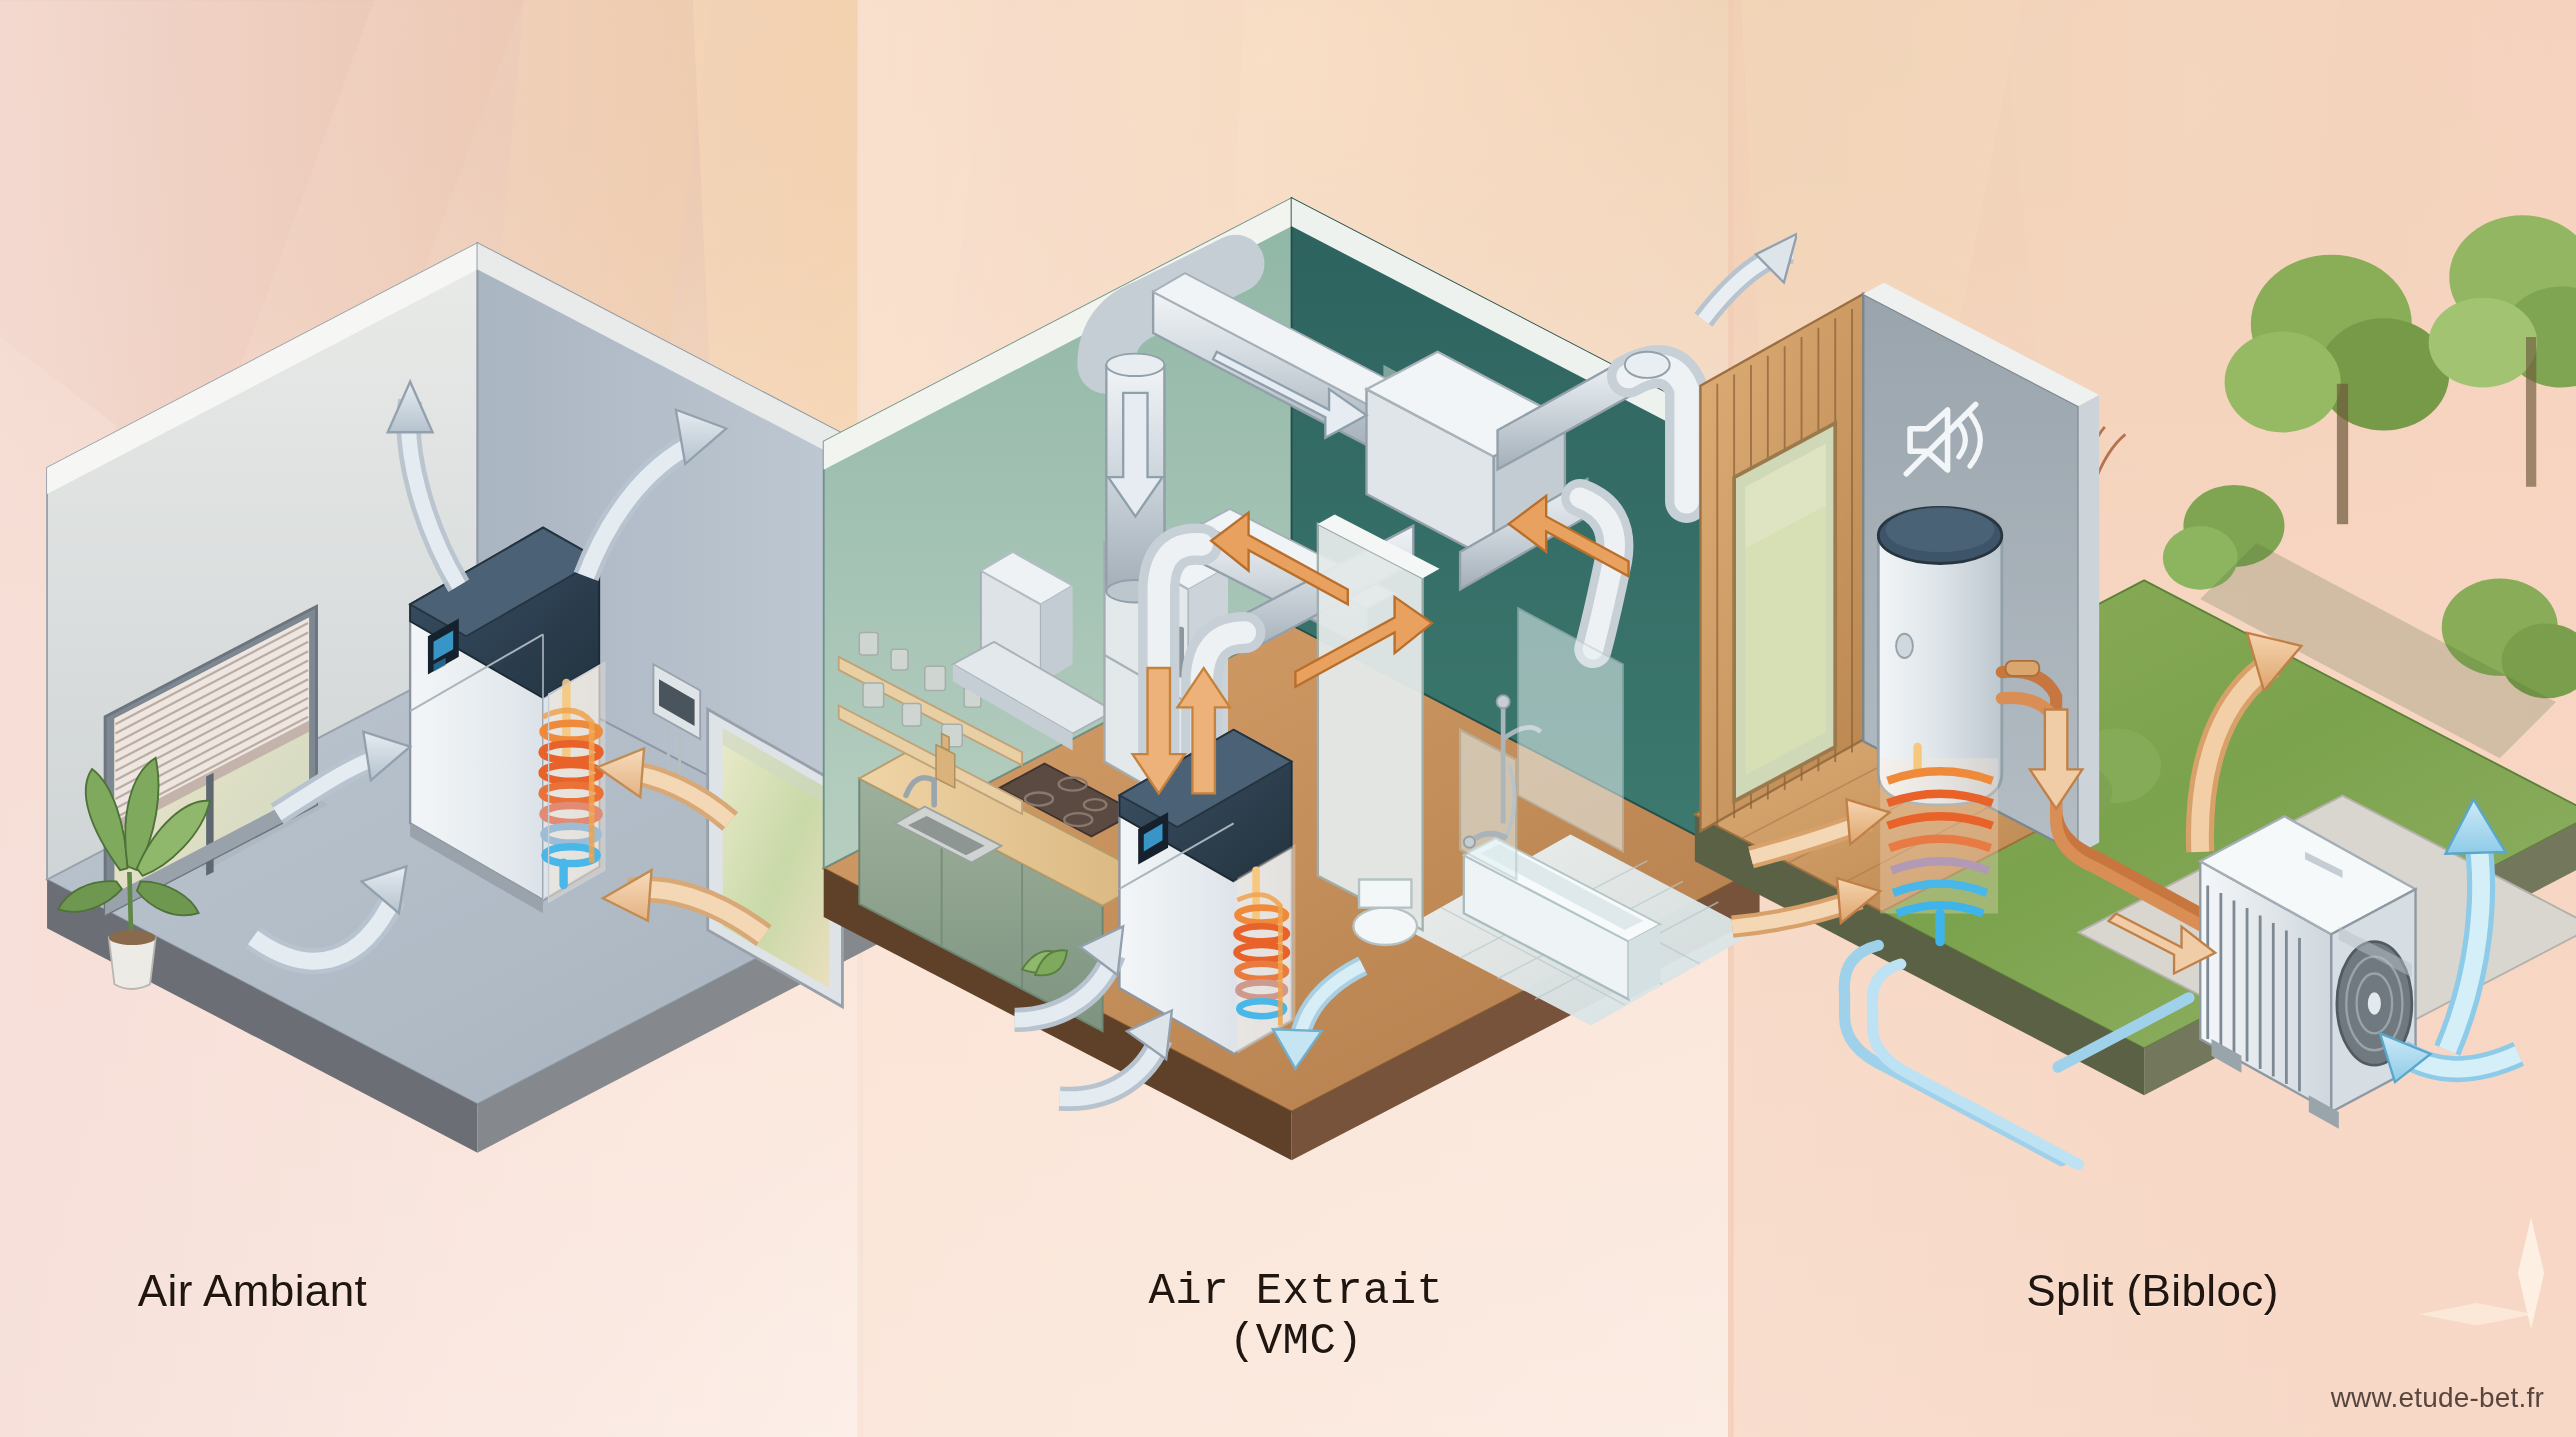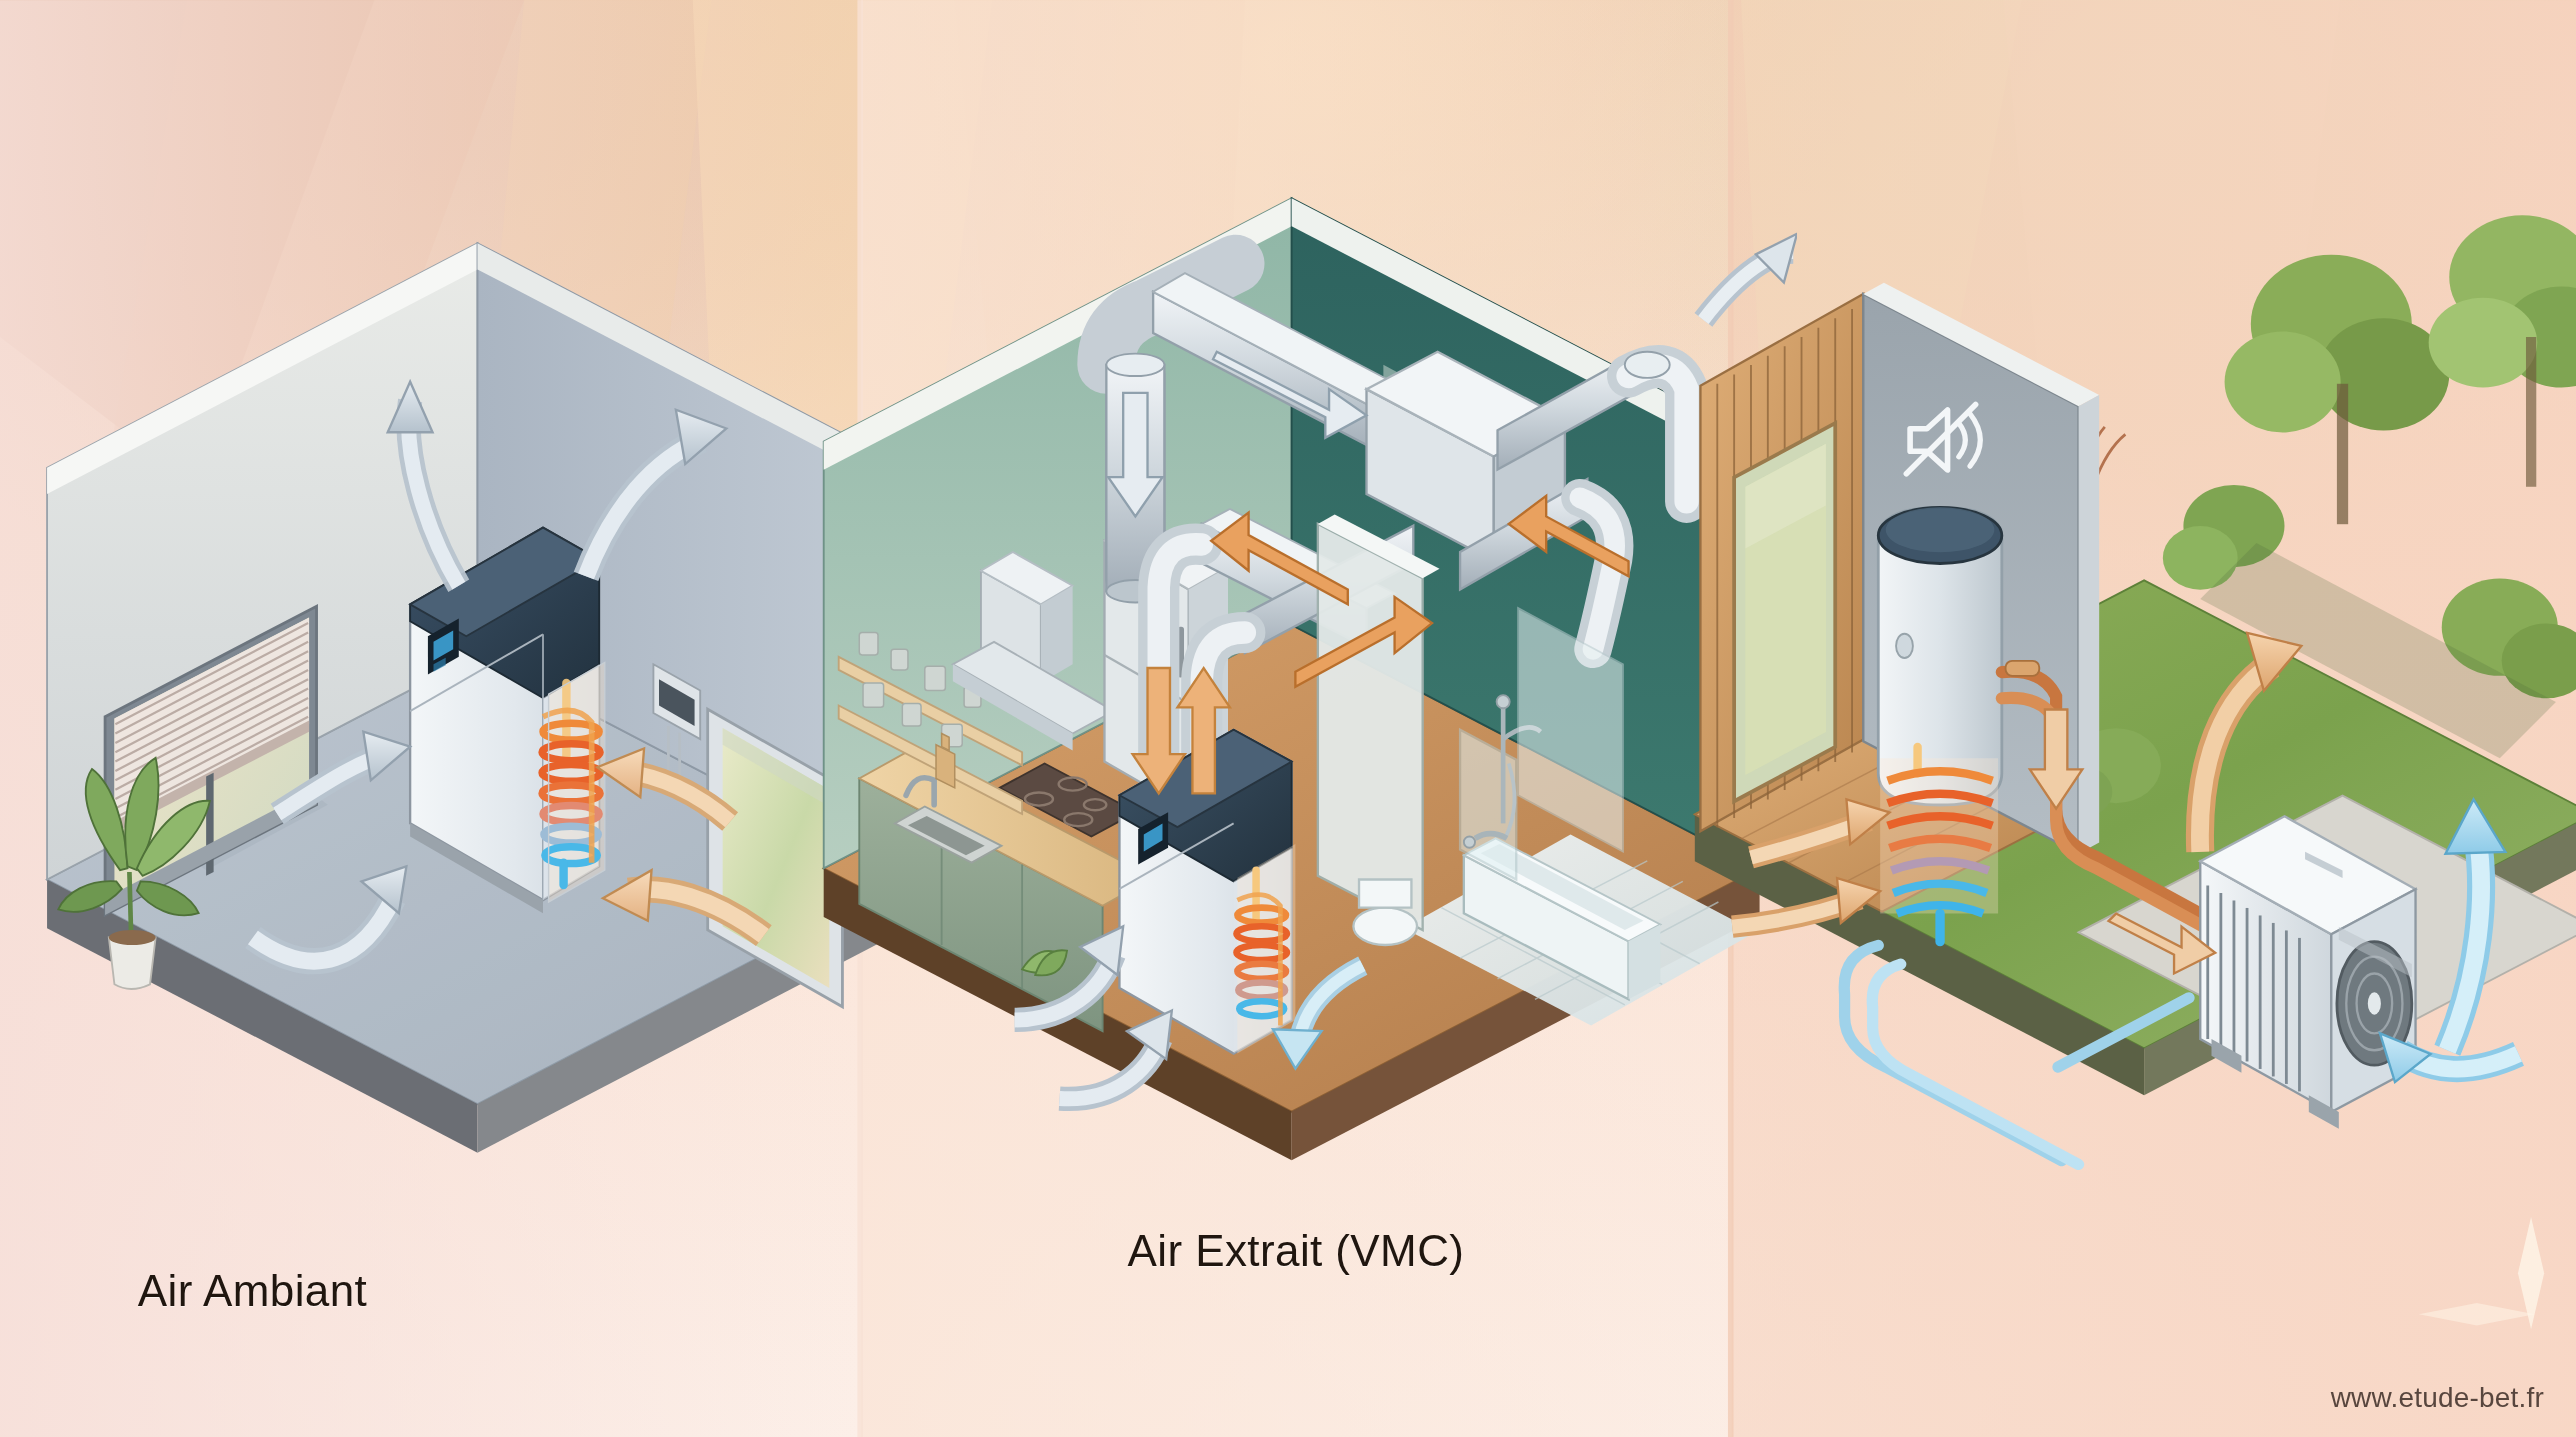--- a/index.html
+++ b/index.html
@@ -789,19 +789,20 @@
     </g>
     <g>
       <path d="M824,1012 C858,932 866,848 856,782" fill="none" stroke="#8ecbe8" stroke-width="30"></path>
       <path d="M824,1012 C858,932 866,848 856,782" fill="none" stroke="#d5eff9" stroke-width="19"></path>
       <polygon points="852,744 822,802 886,800" fill="url(#p3_cold)" stroke="#5ba7ca" stroke-width="2.5"></polygon>
     </g>
   </svg>
 
   <div class="panelLabel" style="left:56px;top:1266px;width:393px;">Air Ambiant</div>
 
-  <div class="panelLabel" style="left:1076px;top:1226px;width:440px;">Air Extrait (VMC)</div>
-
+  <div class="panelLabel" style="left:1076px;top:1266px;width:440px;font-family:Liberation Mono, monospace;">Air Extrait (VMC)</div>
+
+  <div class="panelLabel" style="left:1956px;top:1266px;width:393px;">Split (Bibloc)</div>
 
   <div class="watermark">www.etude-bet.fr</div>
 
 </div>
 
 
 </body></html>

